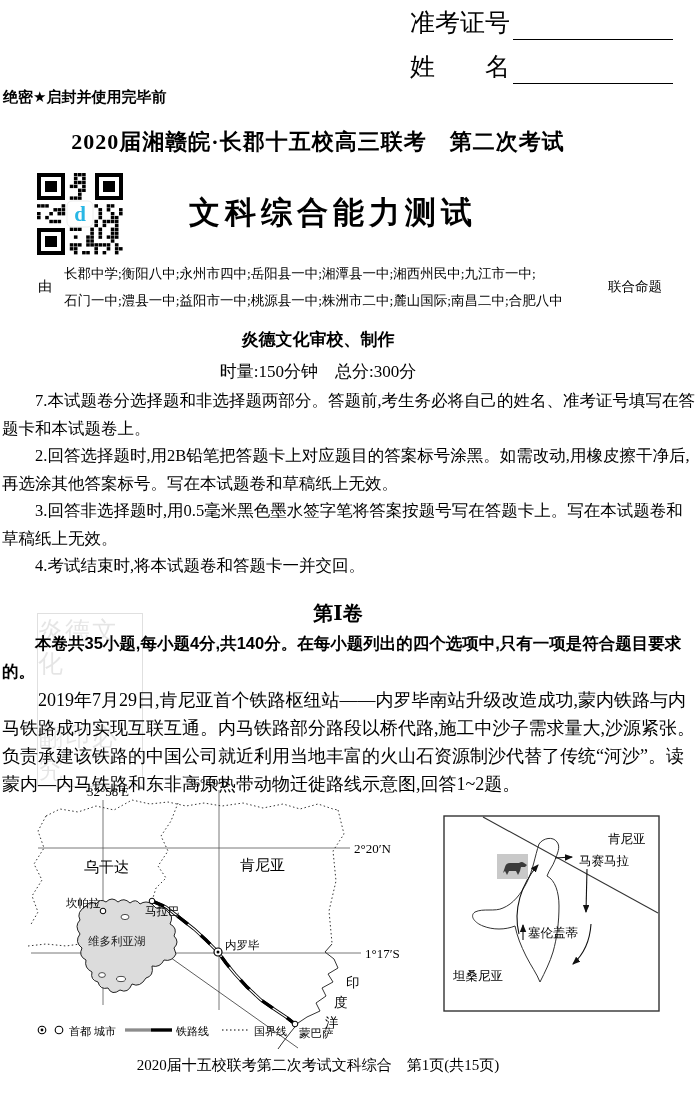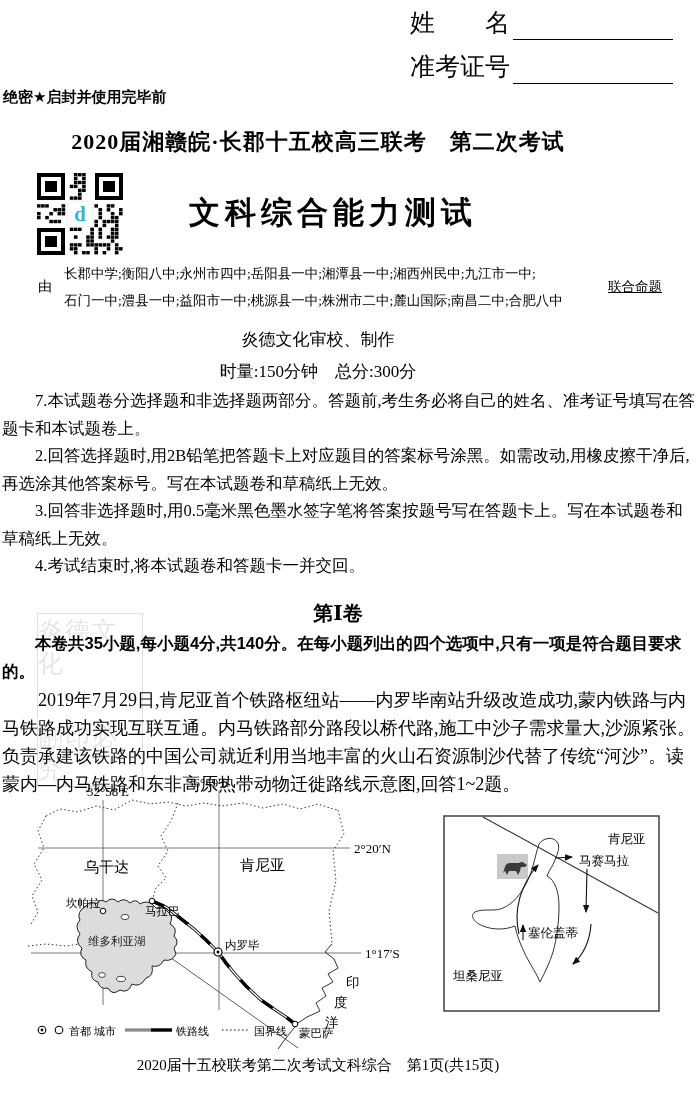--- a/index.html
+++ b/index.html
@@ -12,45 +12,45 @@
   .info-block{left:410px;top:6px;}
   .info-row{display:flex;align-items:flex-end;margin-bottom:10px;}
   .info-lbl{font-size:25px;line-height:34px;white-space:pre;}
   .uline{display:inline-block;width:160px;border-bottom:1.5px solid #000;height:32px;margin-left:3px;}
   .secrecy{left:3px;top:88px;font-size:15px;font-weight:bold;}
   .exam-title{top:127px;font-size:22px;font-weight:bold;letter-spacing:1px;}
   .subject-title{top:192px;font-size:31px;font-weight:bold;letter-spacing:5px;padding-left:30px;box-sizing:border-box;}
   .commission{left:38px;top:260px;width:624px;display:flex;align-items:center;}
   .by{font-size:14px;flex:0 0 auto;margin-right:12px;}
   .school-lines{flex:1 1 auto;font-size:13.5px;line-height:27px;}
-  .joint{font-size:13.5px;flex:0 0 auto;margin-left:10px;text-decoration:underline;}
-  .review{top:328px;font-size:17px;font-weight:normal;}
+  .joint{font-size:13.5px;flex:0 0 auto;margin-left:10px;}
+  .review{top:328px;font-size:17px;font-weight:bold;}
   .duration{top:360px;font-size:17px;}
   .notes{left:2px;top:387px;width:696px;}
   .notes-heading{font-size:17px;font-weight:bold;margin:0;}
   .notes p{margin:0;font-size:16.5px;line-height:27.5px;text-indent:2em;}
   .part1-title{top:600px;font-size:20px;font-weight:bold;padding-left:20px;}
   .instruction{left:2px;top:629px;width:696px;font-size:16.5px;line-height:28px;text-indent:2em;font-weight:bold;margin:0;}
   .passage{left:2px;top:686px;width:696px;font-size:18px;line-height:28px;text-indent:2em;margin:0;}
   .footer{top:1056px;font-size:15px;}
   .watermark{left:37px;top:613px;width:104px;height:172px;border:1px solid rgba(0,0,0,0.12);
              display:flex;flex-direction:column;justify-content:space-between;align-items:center;
              font-size:25px;color:rgba(0,0,0,0.10);letter-spacing:2px;pointer-events:none;}
   svg text{font-family:"Liberation Serif","DejaVu Serif",serif;}
 </style>
 </head>
 <body>
 
 <div class="abs info-block">
   <div class="info-row">
-    <span class="info-lbl">姓　　名</span>
+    <span class="info-lbl">准考证号</span>
     <span class="uline"></span>
   </div>
   <div class="info-row">
-    <span class="info-lbl">准考证号</span>
+    <span class="info-lbl">姓　　名</span>
     <span class="uline"></span>
   </div>
 </div>
 
 <div class="abs secrecy sans">绝密★启封并使用完毕前</div>
 
 <div class="abs center exam-title">2020届湘赣皖·长郡十五校高三联考　第二次考试</div>
 
 <svg class="abs" style="left:35px;top:171px;" width="90" height="86" viewBox="0 0 90 86">
   <rect x="0" y="0" width="90" height="86" fill="#fff"></rect>

